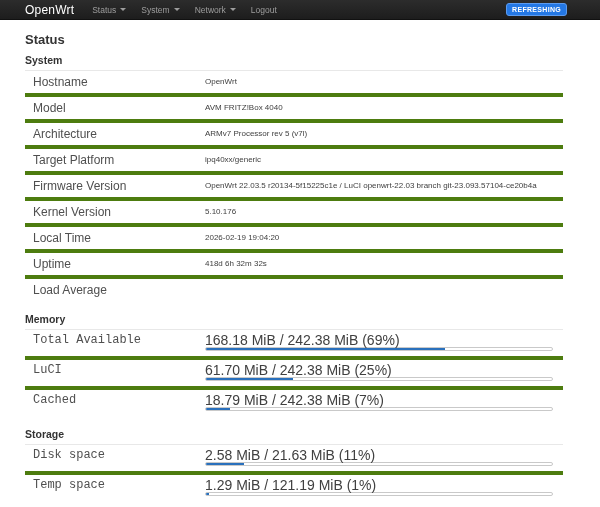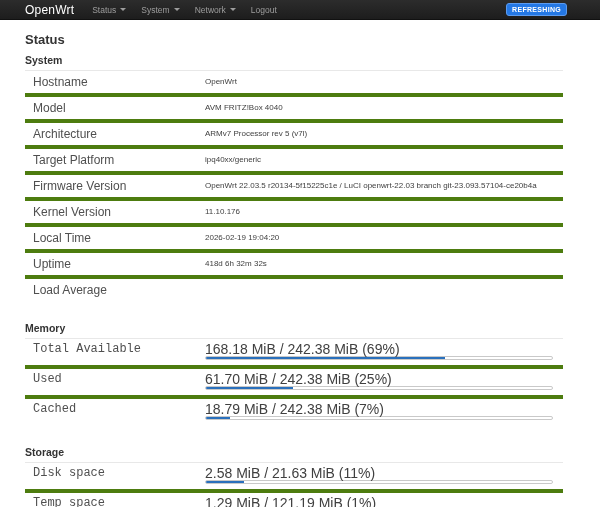--- a/index.html
+++ b/index.html
@@ -63,21 +63,21 @@
     line-height: 16px;
     font-weight: bold;
     color: #333;
     margin-top: 12px;
   }
   section h3 {
     font-size: 10.5px;
     line-height: 13px;
     font-weight: bold;
     color: #333;
-    margin-top: 21px;
+    margin-top: 12px;
     padding-bottom: 3px;
     border-bottom: 1px solid #e8e8e8;
   }
   section:first-of-type h3 { margin-top: 6px; }
   .tbl { width: 100%; }
   .row { display: flex; border-top: 4px solid #4d7c0f; }
   .row:first-child { border-top: none; }
   .cell-label {
     width: 180px;
     flex-shrink: 0;
@@ -155,21 +155,21 @@
           <div class="row">
             <div class="cell-label">Target Platform</div>
             <div class="cell-value">ipq40xx/generic</div>
           </div>
           <div class="row">
             <div class="cell-label">Firmware Version</div>
             <div class="cell-value">OpenWrt 22.03.5 r20134-5f15225c1e / LuCI openwrt-22.03 branch git-23.093.57104-ce20b4a</div>
           </div>
           <div class="row">
             <div class="cell-label">Kernel Version</div>
-            <div class="cell-value">11.10.176</div>
+            <div class="cell-value">5.10.176</div>
           </div>
           <div class="row">
             <div class="cell-label">Local Time</div>
             <div class="cell-value">2026-02-19 19:04:20</div>
           </div>
           <div class="row">
             <div class="cell-label">Uptime</div>
             <div class="cell-value">418d 6h 32m 32s</div>
           </div>
           <div class="row">
@@ -183,21 +183,21 @@
           <div class="row bar-row">
             <div class="cell-label">Total Available</div>
             <div class="cell-value">
               <div class="bar-text">168.18 MiB / 242.38 MiB (69%)</div>
               <div class="track">
                 <div class="fill" style="width: 69%; background: rgb(42, 112, 188);"></div>
               </div>
             </div>
           </div>
           <div class="row bar-row">
-            <div class="cell-label">Used</div>
+            <div class="cell-label">LuCI</div>
             <div class="cell-value">
               <div class="bar-text">61.70 MiB / 242.38 MiB (25%)</div>
               <div class="track">
                 <div class="fill" style="width: 25%; background: rgb(42, 112, 188);"></div>
               </div>
             </div>
           </div>
           <div class="row bar-row">
             <div class="cell-label">Cached</div>
             <div class="cell-value">

